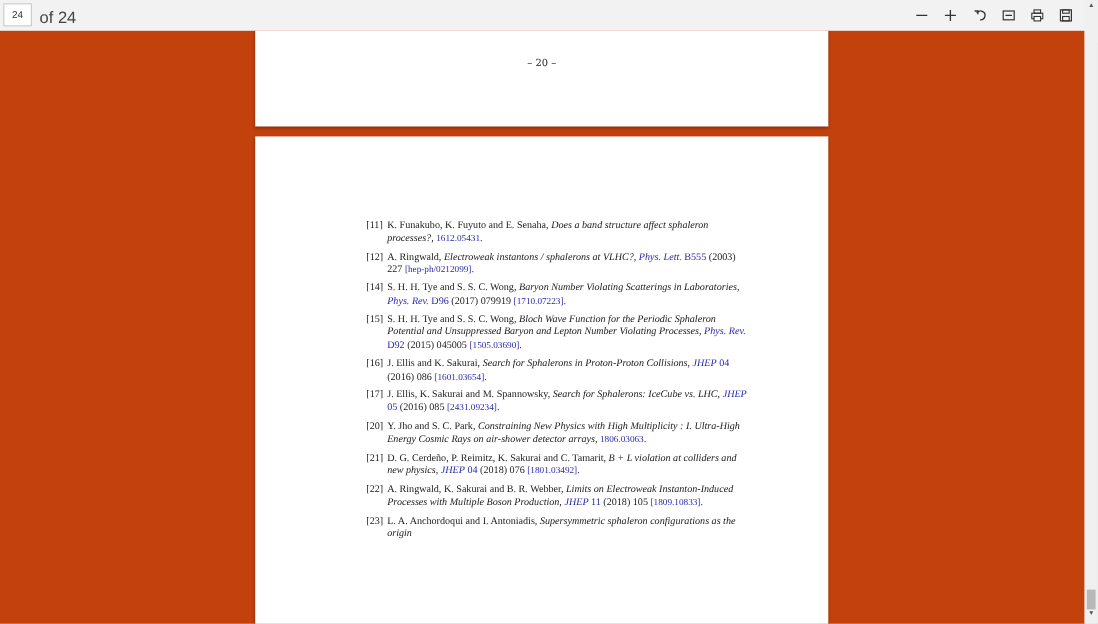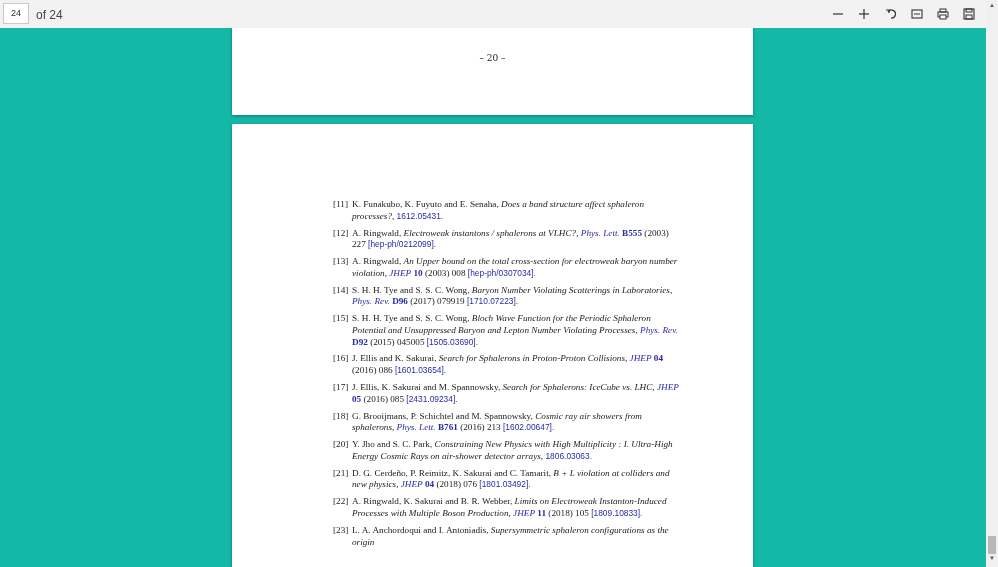--- a/index.html
+++ b/index.html
@@ -1,32 +1,32 @@
 <!DOCTYPE html>
 <html><head>
 <meta charset="utf-8">
 <style>
   * { box-sizing: border-box; margin: 0; padding: 0; }
   html, body { width: 998px; height: 567px; overflow: hidden; background: #e6e6e6; font-family: "Liberation Sans", sans-serif; }
   .toolbar { position: absolute; left: 0; top: 0; width: 998px; height: 40px; background: #f2f2f2; border-bottom: 1px solid #d0d0d0; }
   .page-input { position: absolute; left: 3px; top: 3px; width: 26px; height: 21px; border: 1px solid #c8c8c8; background: #fff; font-size: 9px; color: #333; text-align: center; line-height: 19px; }
-  .page-of { position: absolute; left: 36px; top: 8px; font-size: 12px; color: #444; }
+  .page-of { position: absolute; left: 36px; top: 8px; font-size: 15px; color: #444; }
   .tb-icon { position: absolute; top: 4px; width: 20px; height: 20px; display: flex; align-items: center; justify-content: center; color: #333; cursor: pointer; }
-  .viewer { position: absolute; left: 0; top: 28px; width: 986px; height: 539px; background: #14b8a6; overflow: hidden; }
+  .viewer { position: absolute; left: 0; top: 28px; width: 986px; height: 539px; background: #c2410c; overflow: hidden; }
   .page { position: absolute; left: 232px; width: 521px; background: #fff; box-shadow: 0 1px 3px rgba(0,0,0,0.35); }
   .page1 { top: -20px; height: 107px; }
   .page2 { top: 96px; height: 460px; }
   .pgnum { position: absolute; top: 24px; width: 100%; text-align: center; font-family: "DejaVu Serif", serif; font-size: 9px; color: #222; }
   .refs { position: absolute; left: 74px; top: 75px; width: 378px; font-family: "Liberation Serif", serif; font-size: 9.2px; color: #222; line-height: 11.6px; }
   .ref { position: relative; padding-left: 19px; margin-bottom: 5.4px; margin-left: 27px; }
   .ref .num { position: absolute; left: 0; top: 0; }
   .ref i { font-style: italic; }
   .lnk { color: #2a2aa8; }
-  .tt { font-family: Liberation Sans, sans-serif; font-size: 8.4px; color: #2a2aa8; }
-  .b { font-weight: bold; color: #2a2aa8; }
+  .tt { font-family: Liberation Serif, serif; font-size: 8.4px; color: #2a2aa8; }
+  .b { font-weight: normal; color: #2a2aa8; }
   .scrollbar { position: absolute; right: 0; top: 0; width: 12px; height: 567px; background: #f0f0f0; }
   .scroll-up { position: absolute; top: 2px; left: 0; width: 12px; height: 10px; font-size: 6px; color: #555; text-align: center; }
   .scroll-down { position: absolute; bottom: 2px; left: 0; width: 12px; height: 10px; font-size: 6px; color: #555; text-align: center; }
   .thumb { position: absolute; left: 2px; top: 536px; width: 8px; height: 18px; background: #b8b8b8; }
 </style>
 </head>
 <body>
 
 <div class="toolbar">
   <div class="page-input">24</div>
@@ -73,26 +73,24 @@
 
 <div class="viewer">
   <div class="page page1">
     <div class="pgnum" style="top:45px">– 20 –</div>
   </div>
 
   <div class="page page2">
     <div class="refs" id="refs">
         <div class="ref"><span class="num">[11]</span><span>K. Funakubo, K. Fuyuto and E. Senaha,</span> <i>Does a band structure affect sphaleron processes?,</i> <span class="tt">1612.05431</span><span>.</span></div>
         <div class="ref"><span class="num">[12]</span><span>A. Ringwald,</span> <i>Electroweak instantons / sphalerons at VLHC?,</i> <i class="lnk">Phys. Lett.</i> <span class="b">B555</span> <span>(2003) 227</span> <span class="tt">[hep-ph/0212099]</span><span>.</span></div>
-        <div class="ref"><span class="num">[13]</span><span>A. Ringwald,</span> <i>An Upper bound on the total cross-section for electroweak baryon number violation,</i> <i class="lnk">JHEP</i> <span class="b">10</span> <span>(2003) 008</span> <span class="tt">[hep-ph/0307034]</span><span>.</span></div>
         <div class="ref"><span class="num">[14]</span><span>S. H. H. Tye and S. S. C. Wong,</span> <i>Baryon Number Violating Scatterings in Laboratories,</i> <i class="lnk">Phys. Rev.</i> <span class="b">D96</span> <span>(2017) 079919</span> <span class="tt">[1710.07223]</span><span>.</span></div>
         <div class="ref"><span class="num">[15]</span><span>S. H. H. Tye and S. S. C. Wong,</span> <i>Bloch Wave Function for the Periodic Sphaleron Potential and Unsuppressed Baryon and Lepton Number Violating Processes,</i> <i class="lnk">Phys. Rev.</i> <span class="b">D92</span> <span>(2015) 045005</span> <span class="tt">[1505.03690]</span><span>.</span></div>
         <div class="ref"><span class="num">[16]</span><span>J. Ellis and K. Sakurai,</span> <i>Search for Sphalerons in Proton-Proton Collisions,</i> <i class="lnk">JHEP</i> <span class="b">04</span> <span>(2016) 086</span> <span class="tt">[1601.03654]</span><span>.</span></div>
         <div class="ref"><span class="num">[17]</span><span>J. Ellis, K. Sakurai and M. Spannowsky,</span> <i>Search for Sphalerons: IceCube vs. LHC,</i> <i class="lnk">JHEP</i> <span class="b">05</span> <span>(2016) 085</span> <span class="tt">[2431.09234]</span><span>.</span></div>
-        <div class="ref"><span class="num">[18]</span><span>G. Brooijmans, P. Schichtel and M. Spannowsky,</span> <i>Cosmic ray air showers from sphalerons,</i> <i class="lnk">Phys. Lett.</i> <span class="b">B761</span> <span>(2016) 213</span> <span class="tt">[1602.00647]</span><span>.</span></div>
         <div class="ref"><span class="num">[20]</span><span>Y. Jho and S. C. Park,</span> <i>Constraining New Physics with High Multiplicity : I. Ultra-High Energy Cosmic Rays on air-shower detector arrays,</i> <span class="tt">1806.03063</span><span>.</span></div>
         <div class="ref"><span class="num">[21]</span><span>D. G. Cerdeño, P. Reimitz, K. Sakurai and C. Tamarit,</span> <i>B + L violation at colliders and new physics,</i> <i class="lnk">JHEP</i> <span class="b">04</span> <span>(2018) 076</span> <span class="tt">[1801.03492]</span><span>.</span></div>
         <div class="ref"><span class="num">[22]</span><span>A. Ringwald, K. Sakurai and B. R. Webber,</span> <i>Limits on Electroweak Instanton-Induced Processes with Multiple Boson Production,</i> <i class="lnk">JHEP</i> <span class="b">11</span> <span>(2018) 105</span> <span class="tt">[1809.10833]</span><span>.</span></div>
         <div class="ref"><span class="num">[23]</span><span>L. A. Anchordoqui and I. Antoniadis,</span> <i>Supersymmetric sphaleron configurations as the origin</i> <span></span></div>
       </div>
   </div>
 </div>
 
 <div class="scrollbar">
   <div class="scroll-up">▲</div>

